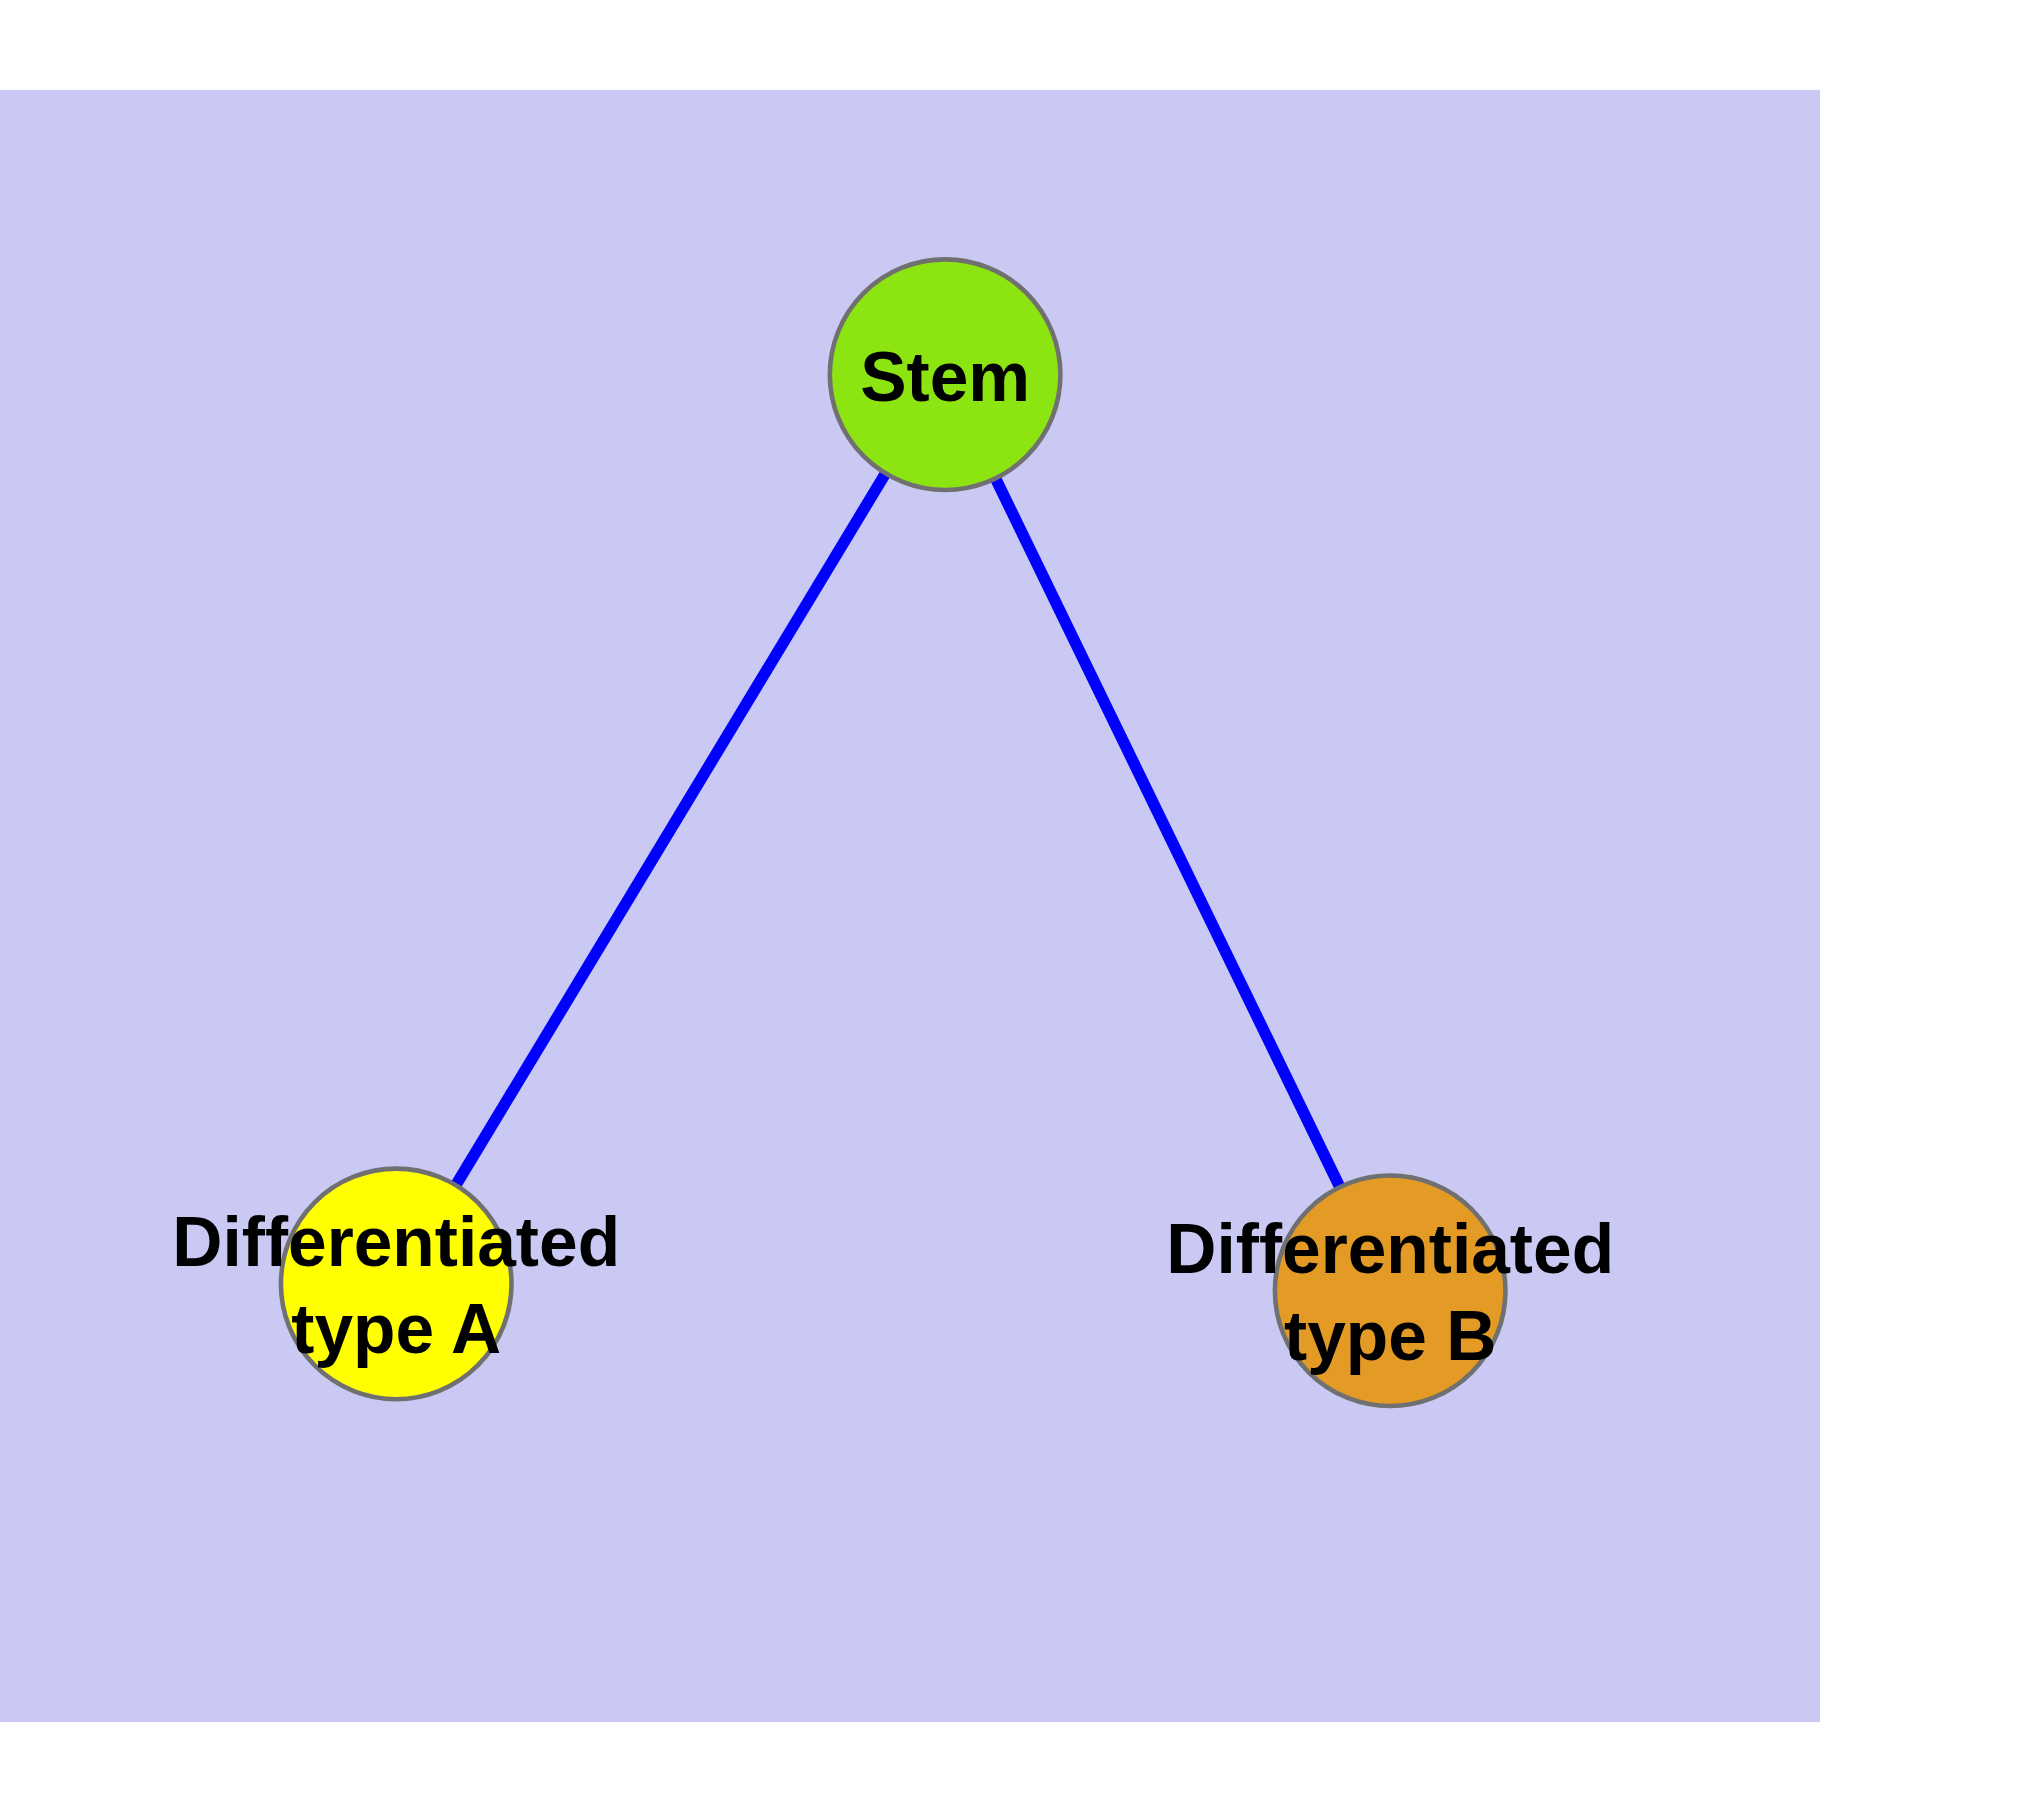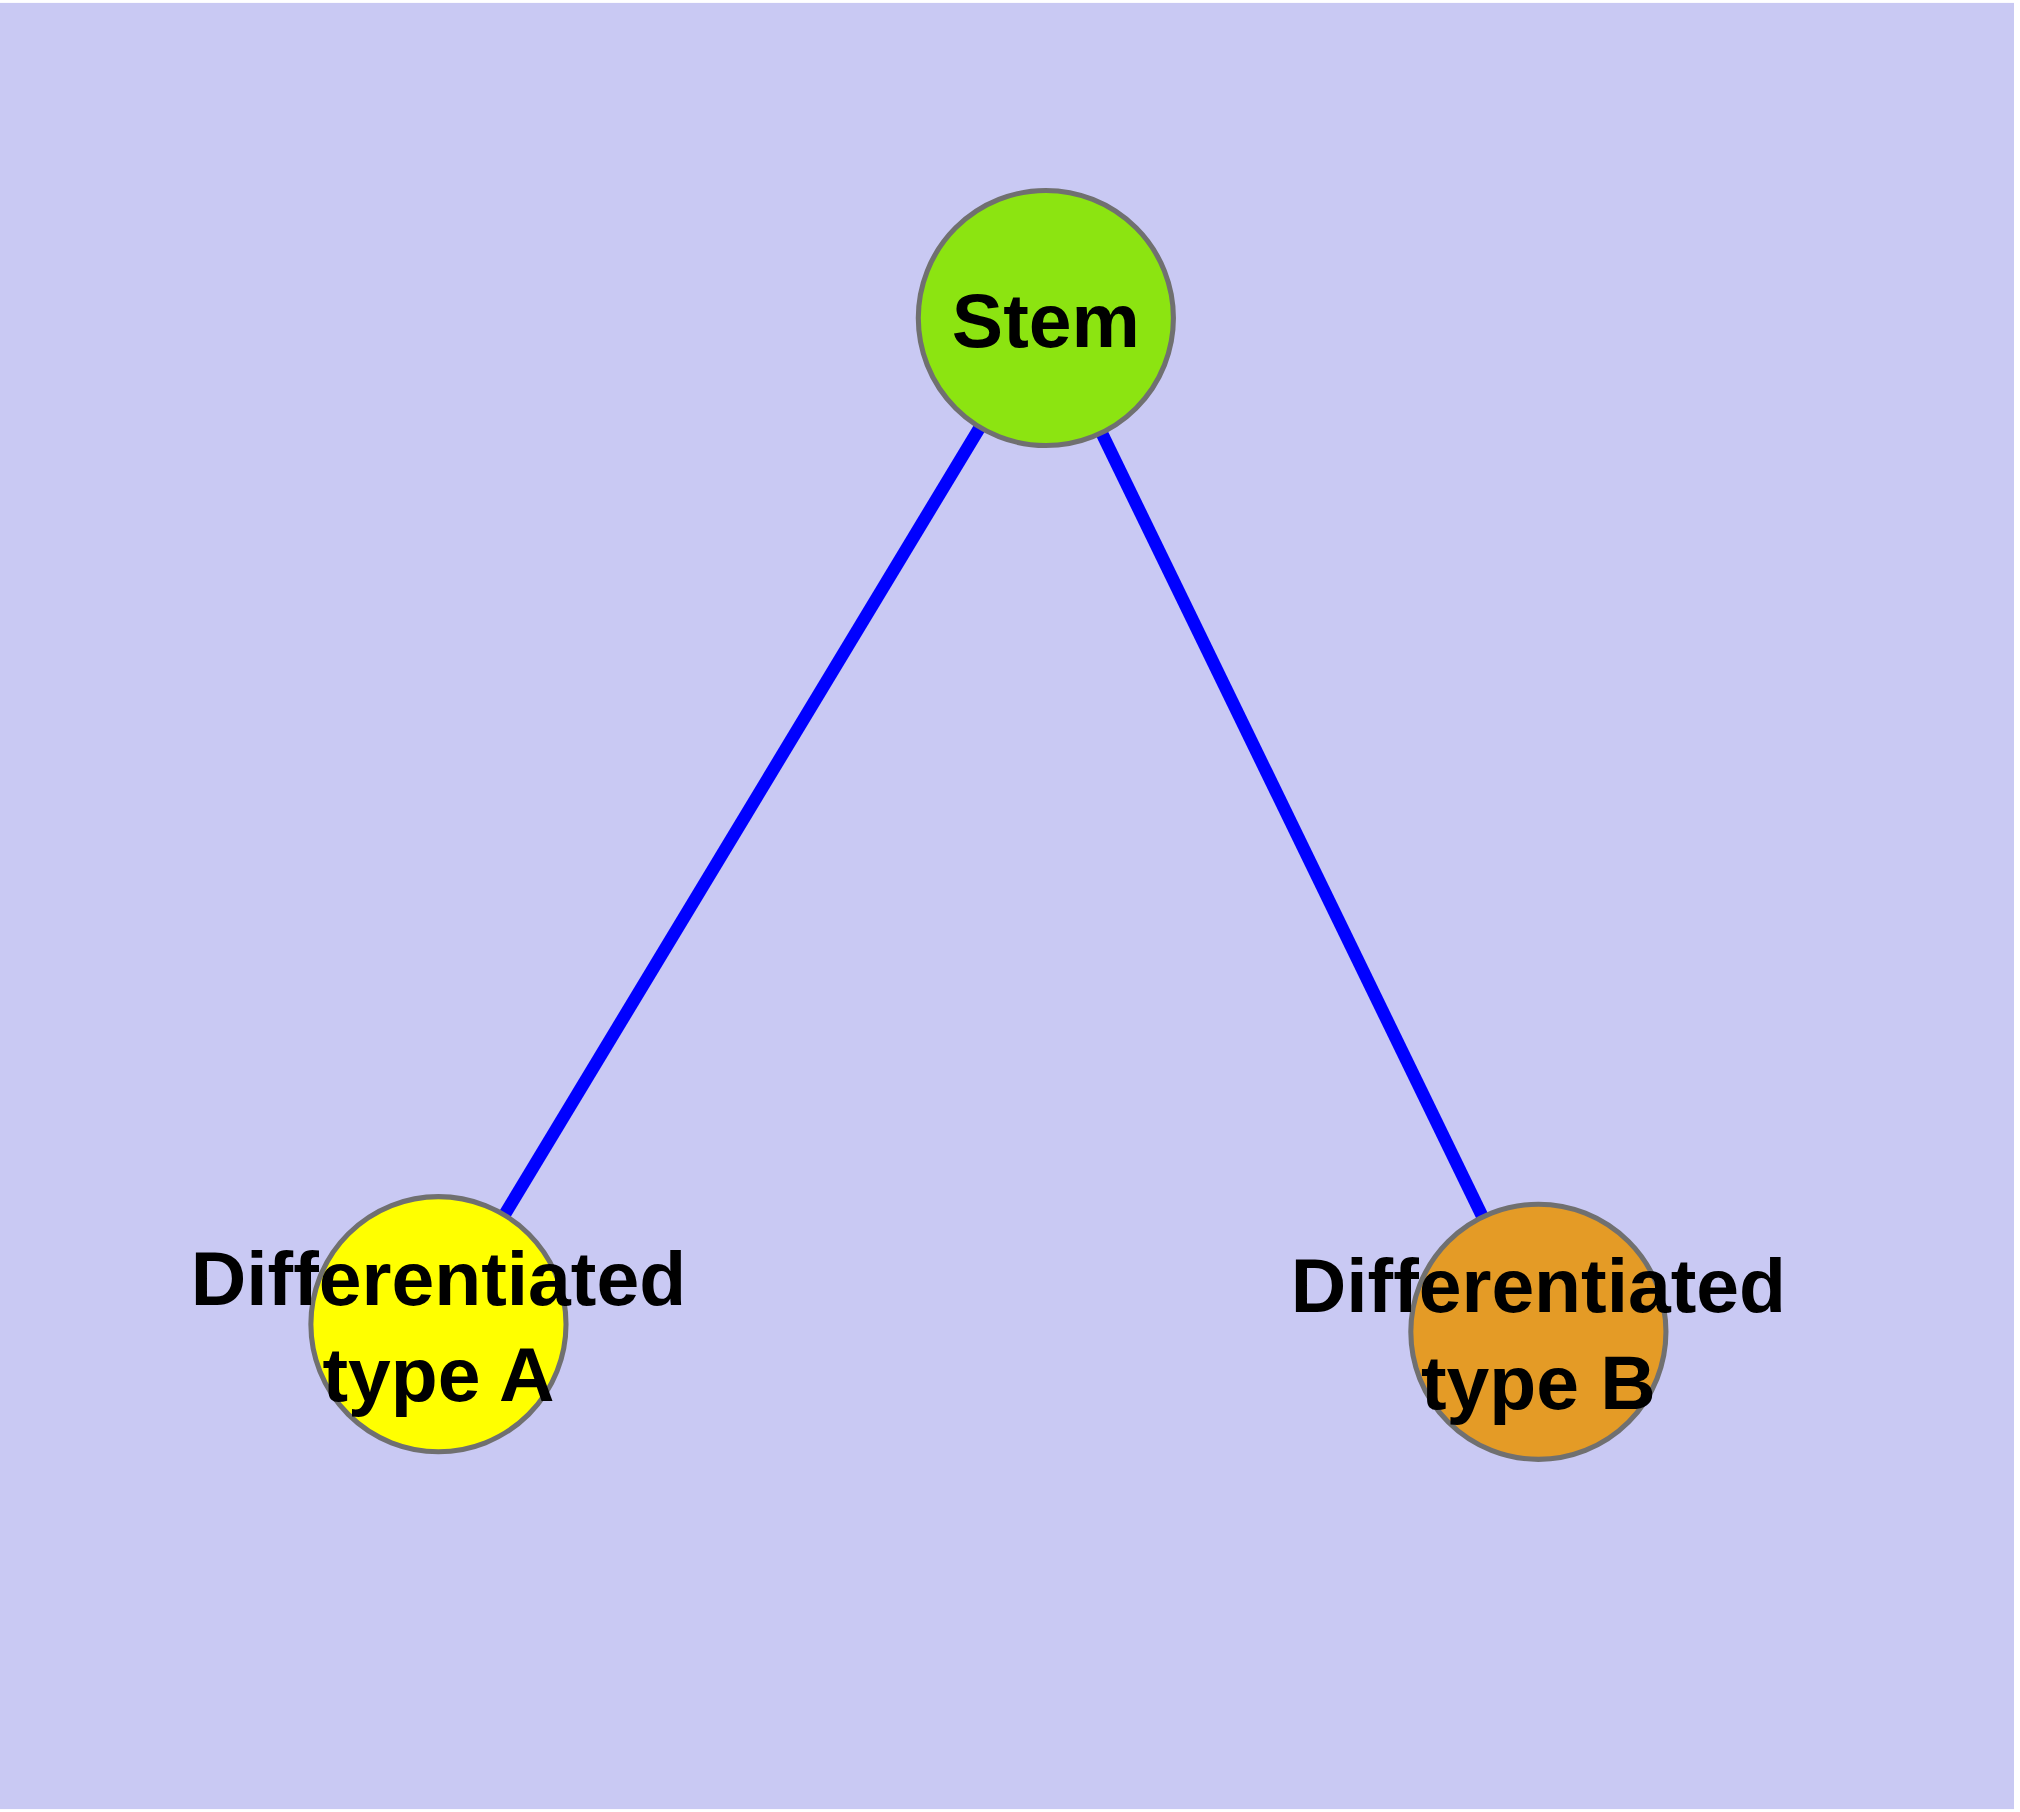--- a/index.html
+++ b/index.html
@@ -3,21 +3,21 @@
 <meta charset="utf-8">
 <style>
   html, body {
     margin: 0;
     padding: 0;
     background: #ffffff;
     font-family: "Liberation Sans", "DejaVu Sans", sans-serif;
   }
   #stage {
     position: relative;
-    width: 2014px;
+    width: 1820px;
     height: 1812px;
     overflow: hidden;
   }
   #graph-canvas {
     display: block;
     width: 100%;
     height: 100%;
   }
   .node-circle {
     

